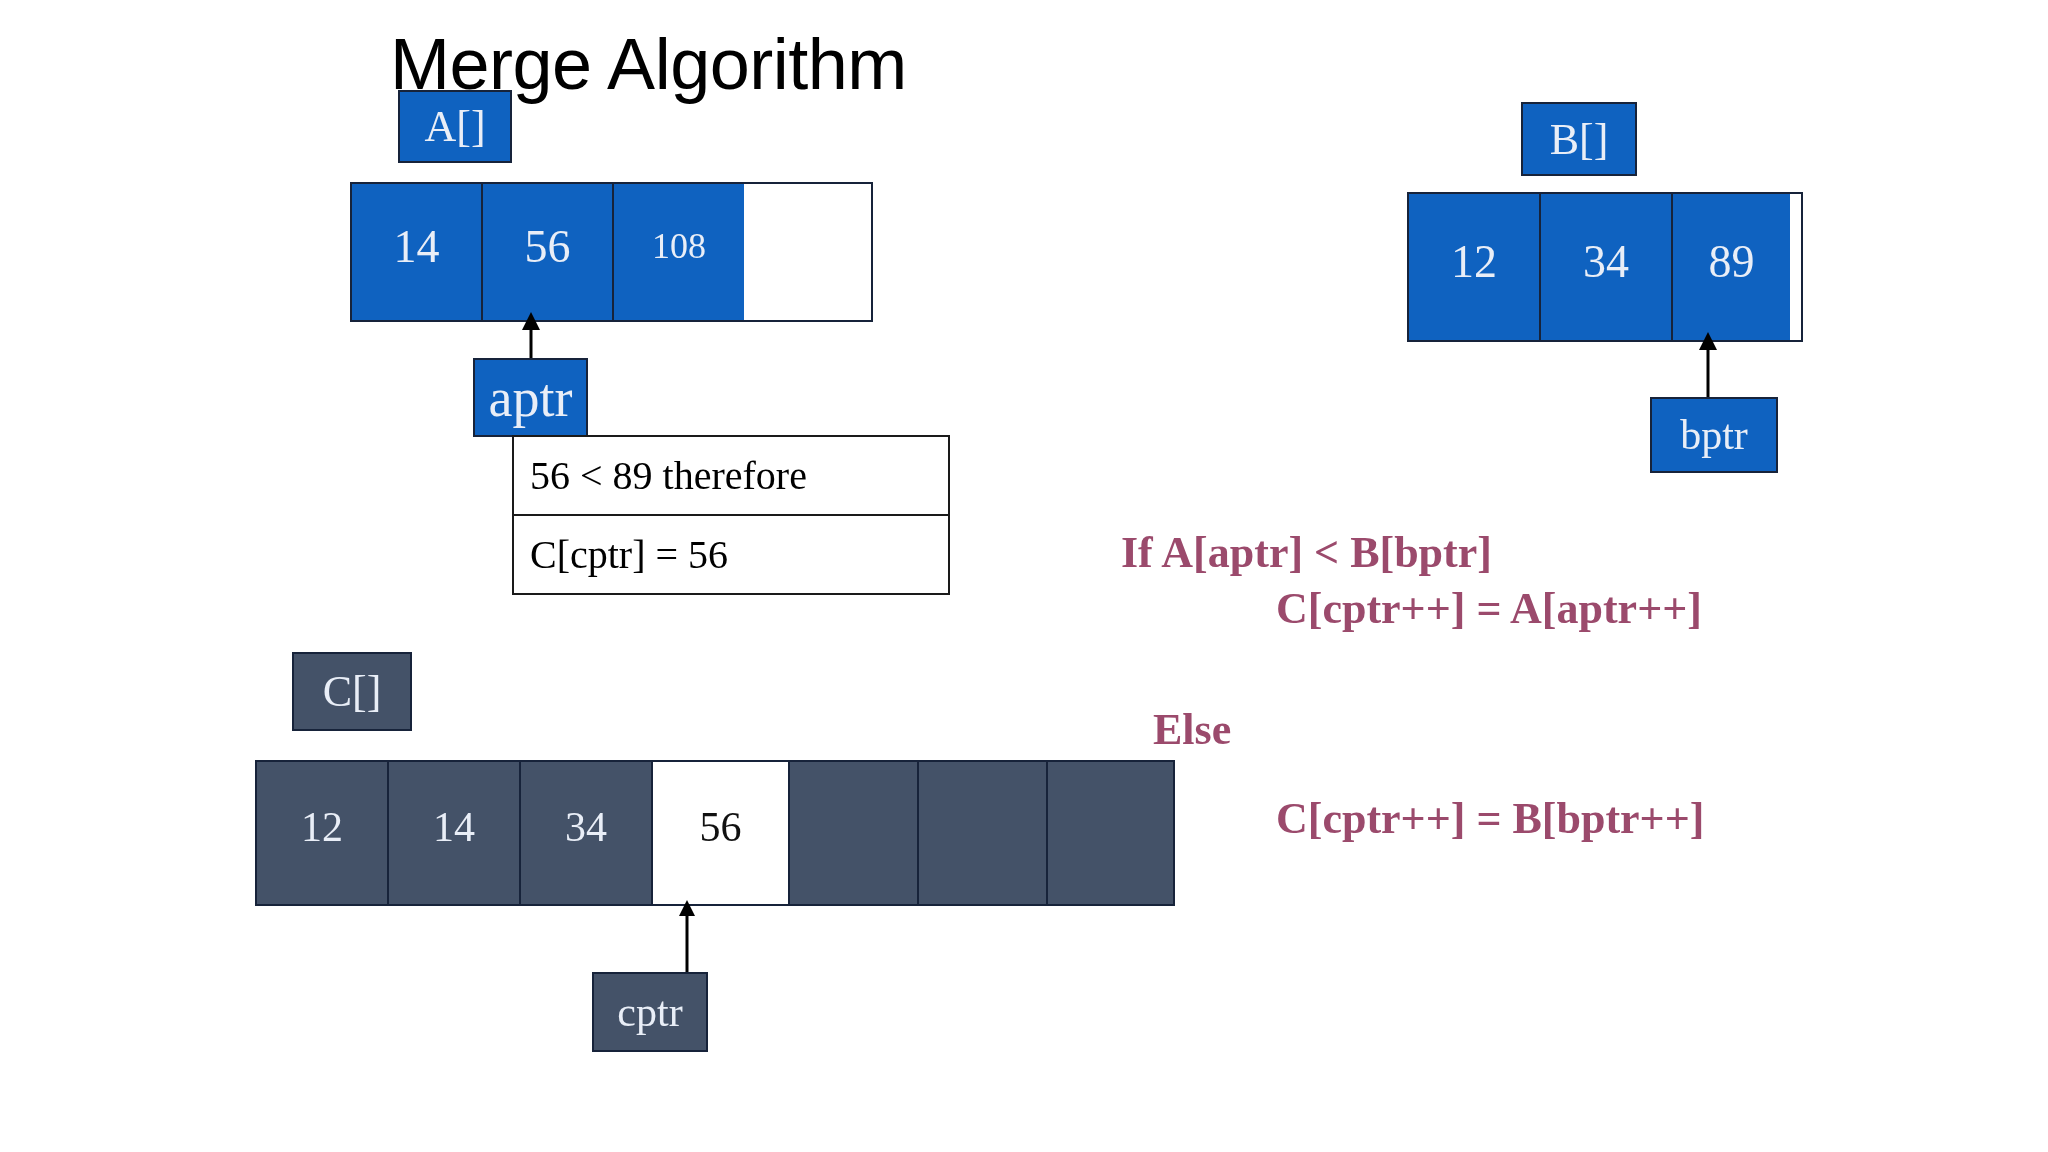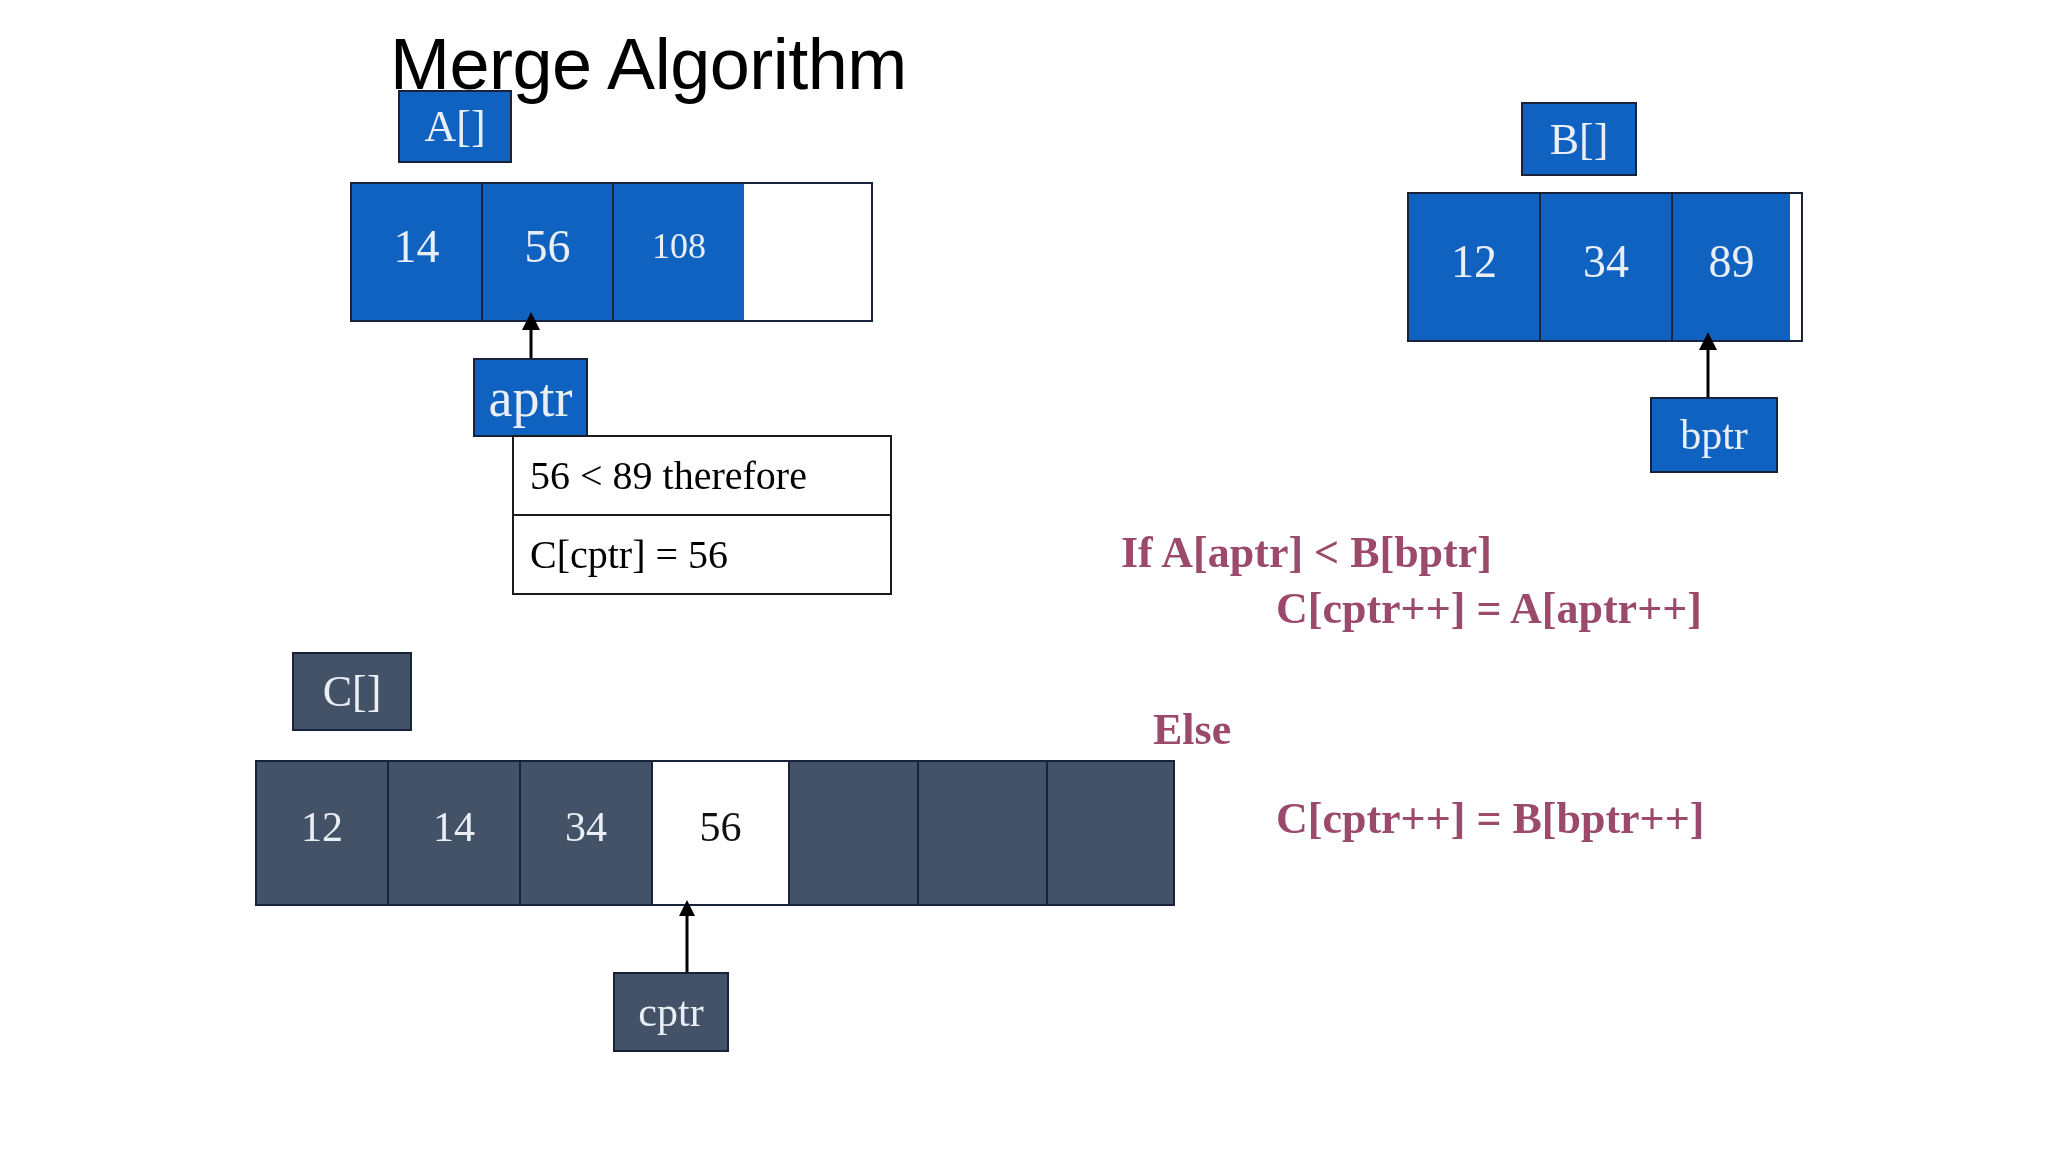--- a/index.html
+++ b/index.html
@@ -133,21 +133,21 @@
 
   <svg class="arrow" style="left:519px; top:312px;" width="24" height="55" viewBox="0 0 24 55">
     <line x1="12" y1="55" x2="12" y2="14" stroke="#000000" stroke-width="3"></line>
     <polygon points="12,0 3,18 21,18" fill="#000000"></polygon>
   </svg>
 
   <div class="chip blue" style="left:473px; top:358px; width:115px; height:79px; font-size:54px;">
     <span>aptr</span>
   </div>
 
-  <div class="note-table" style="left:512px; top:435px; width:380px; height:160px;justify-content:space-between;">
+  <div class="note-table" style="left:512px; top:435px; width:438px; height:160px;justify-content:space-between;">
     <div class="note-row top">56 &lt; 89 therefore</div>
     <div class="note-row">C[cptr] = 56</div>
   </div>
 
   <div class="chip blue" style="left:1521px; top:102px; width:116px; height:74px; font-size:44px;">
     <span>B[]</span>
   </div>
 
   <div class="array blue" style="left:1407px; top:192px; width:396px; height:150px;">
     <div class="cell" style="width:132px;">
@@ -196,21 +196,21 @@
     <div class="cell empty" style="width:125px;">
       <span style="font-size:42px;"></span>
     </div>
   </div>
 
   <svg class="arrow" style="left:676px; top:900px;" width="22" height="72" viewBox="0 0 22 72">
     <line x1="11" y1="72" x2="11" y2="12" stroke="#000000" stroke-width="3"></line>
     <polygon points="11,0 3,16 19,16" fill="#000000"></polygon>
   </svg>
 
-  <div class="chip slate" style="left:613px; top:972px; width:116px; height:80px; font-size:42px;">
+  <div class="chip slate" style="left:592px; top:972px; width:116px; height:80px; font-size:42px;">
     <span>cptr</span>
   </div>
 
   <div class="code-line" style="left:1121px; top:527px;">If A[aptr] &lt; B[bptr]</div>
 
   <div class="code-line" style="left:1276px; top:583px;">C[cptr++] = A[aptr++]</div>
 
   <div class="code-line" style="left:1121px; top:704px;margin-left:32px;">Else</div>
 
   <div class="code-line" style="left:1276px; top:793px;text-align:right;">C[cptr++] = B[bptr++]</div>

